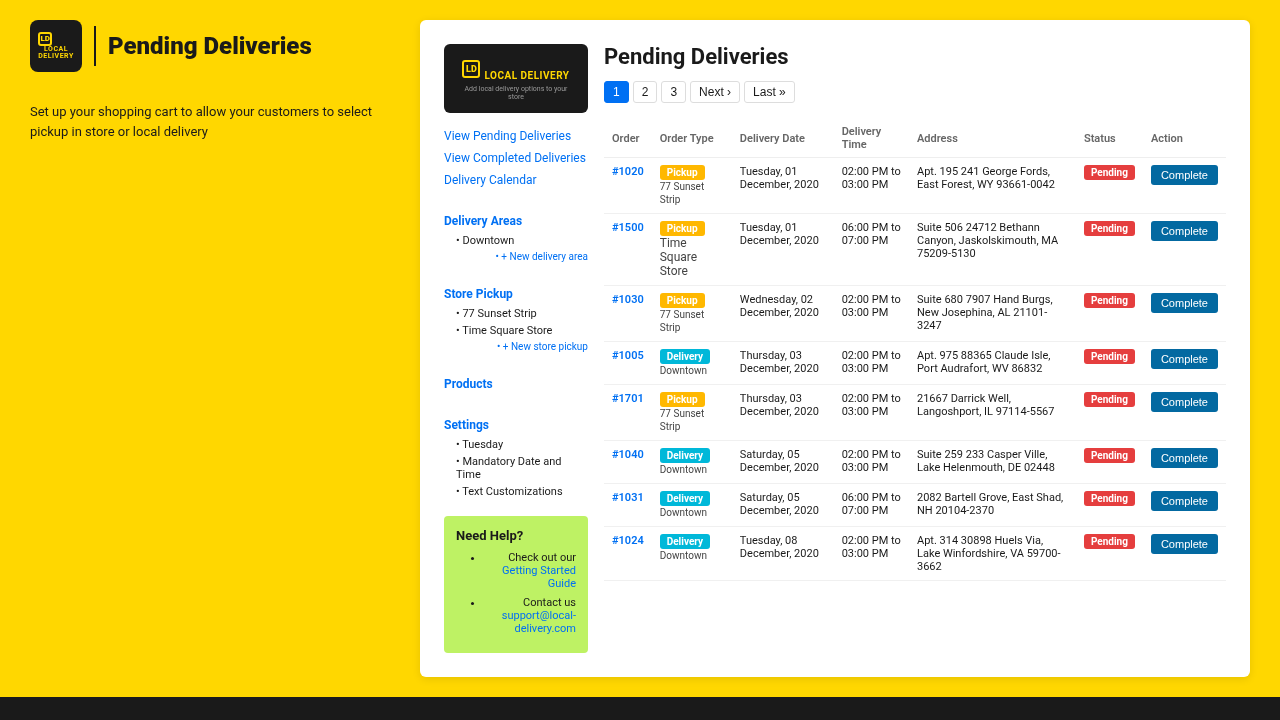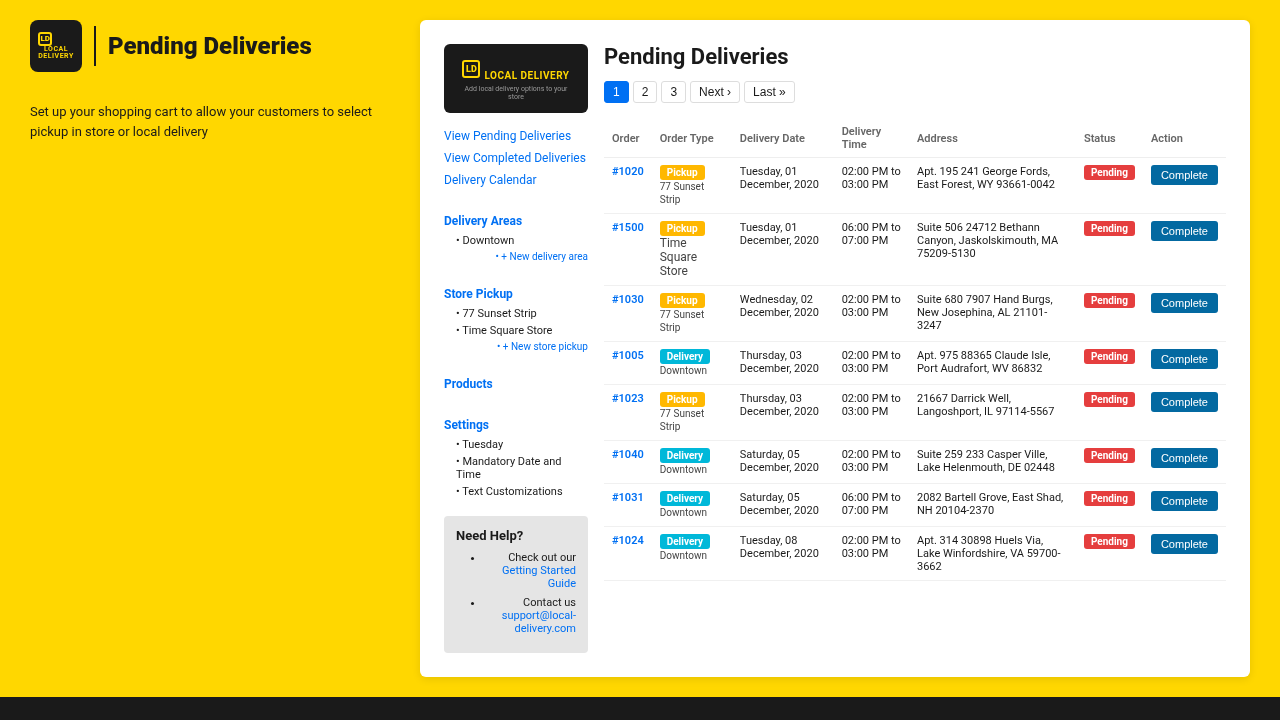--- a/index.html
+++ b/index.html
@@ -173,21 +173,21 @@
       font-size: 10px;
       padding: 2px 0;
       padding-left: 12px;
       cursor: pointer;
       text-align: right;
     }
 
     .help-box {
       margin-top: 16px;
       padding: 12px;
-      background: #e5e5e5;
+      background: #bef264;
       border-radius: 4px;
     }
 
     .help-title {
       font-size: 13px;
       font-weight: 700;
       color: #1a1a1a;
       margin-bottom: 8px;
     }
 
@@ -480,21 +480,21 @@
       <td>Apt. 975 88365 Claude Isle, Port Audrafort, WV 86832</td>
       <td>
         <span class="badge badge-pending">Pending</span>
       </td>
       <td>
         <button class="btn-complete">Complete</button>
       </td>
     </tr>
               <tr>
       <td>
-        <a class="order-link">#1023</a>
+        <a class="order-link">#1701</a>
       </td>
       <td>
         <span class="badge badge-pickup">Pickup</span><br>
         <span style="font-size:10px;color:#444;">77 Sunset Strip</span>
       </td>
       <td>Thursday, 03 December, 2020</td>
       <td>02:00 PM to 03:00 PM</td>
       <td>21667 Darrick Well, Langoshport, IL 97114-5567</td>
       <td>
         <span class="badge badge-pending">Pending</span>

